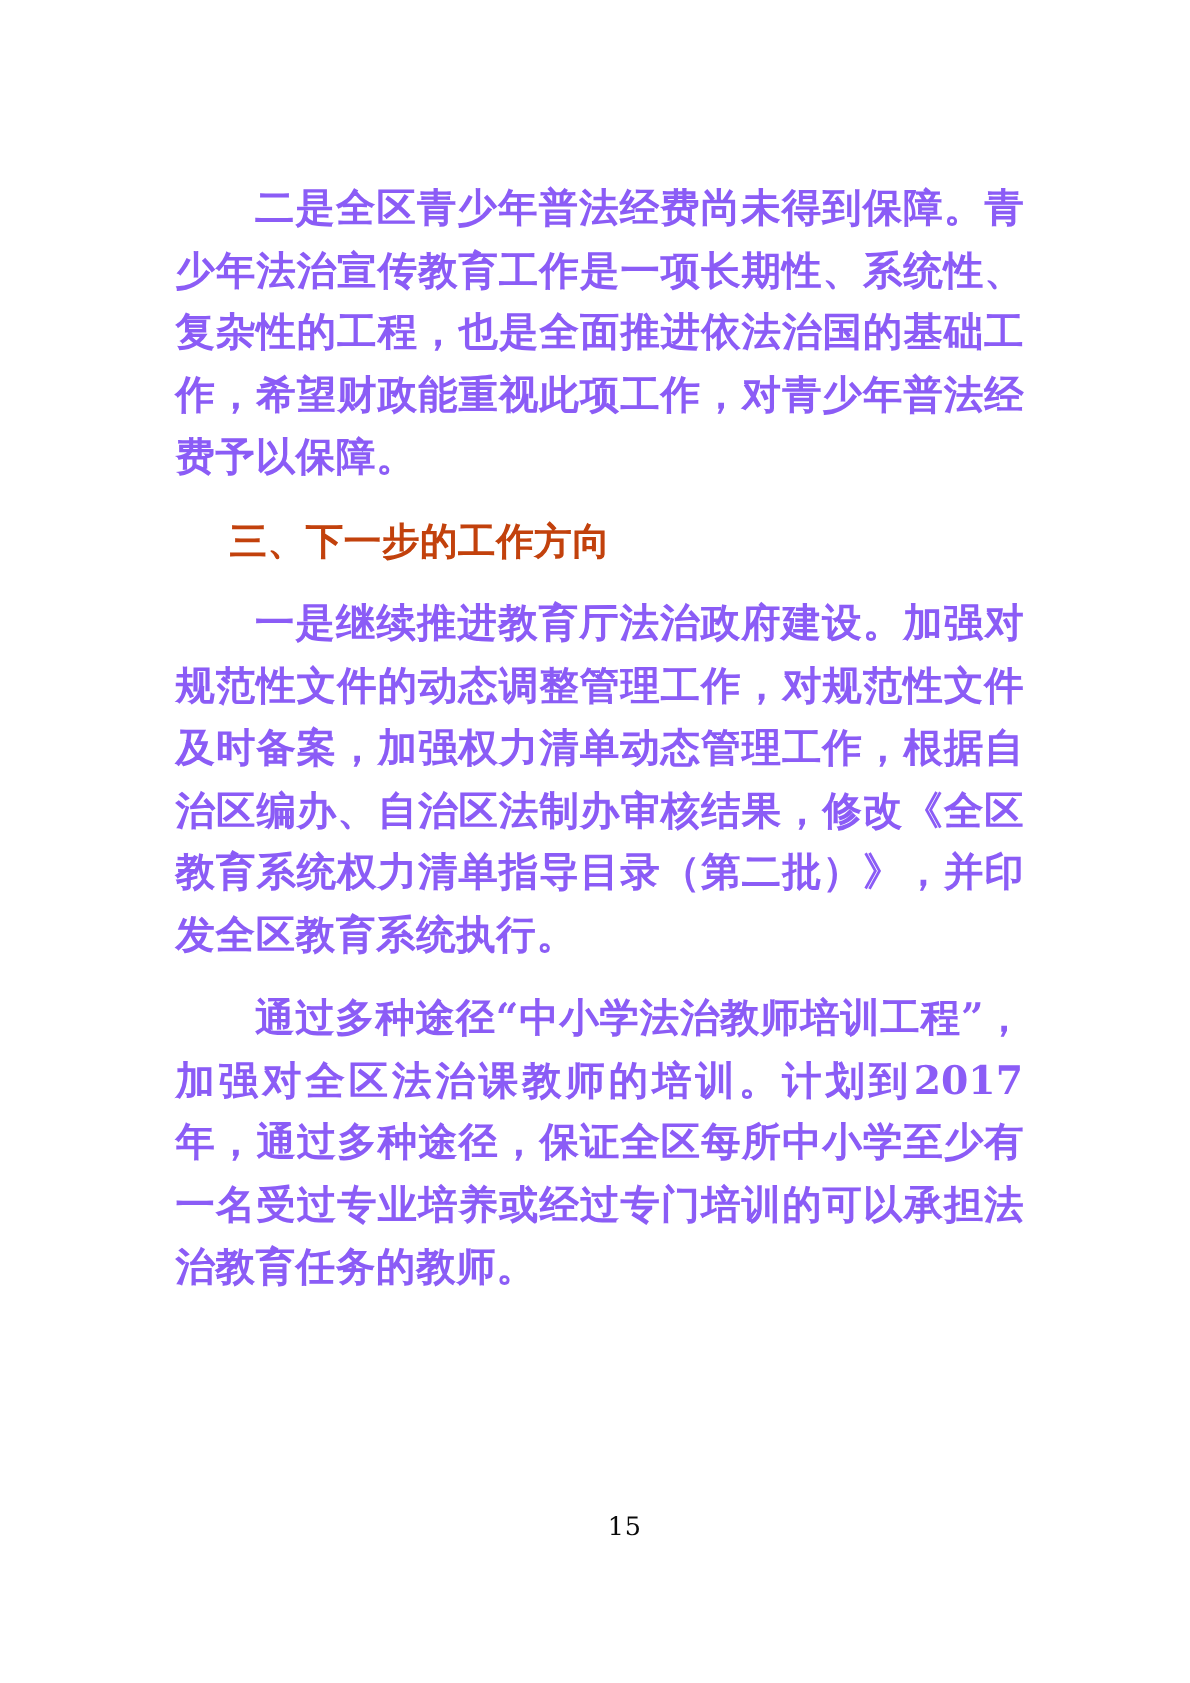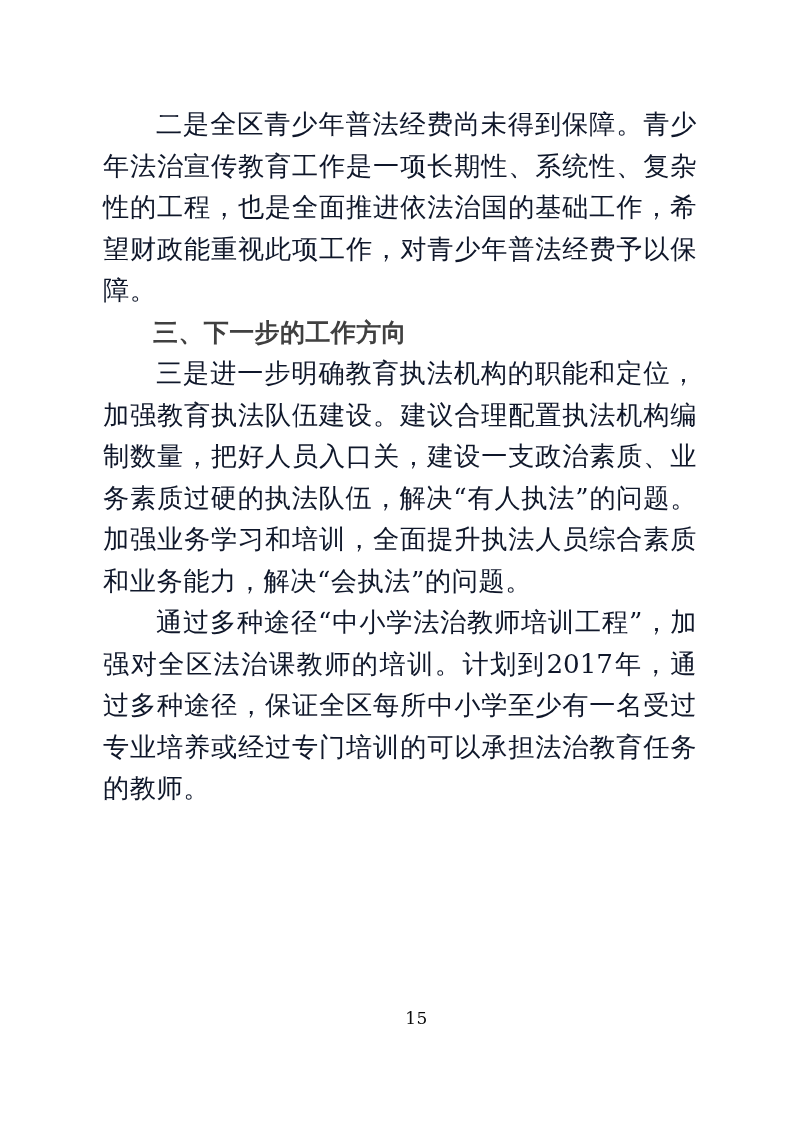--- a/index.html
+++ b/index.html
@@ -27,45 +27,45 @@
   }
 
   #text-block {
     position: absolute;
     left: 103px;
     top: 104px;
     width: 594px;
   }
 
   .para {
-    margin: 0;
+    margin: 14px;
     font-family: "DejaVu Serif", "Liberation Serif", serif;
     font-size: 26.2px;
     line-height: 41.5px;
     letter-spacing: 0.55px;
     text-align: justify;
     text-justify: inter-ideograph;
     text-indent: 53px;
-    color: #0f172a;
-    font-weight: 400;
+    color: #8b5cf6;
+    font-weight: 700;
   }
 
   .para + .para {
     margin-top: 0;
   }
 
   .heading {
     margin: 0;
     font-family: "DejaVu Sans", "Liberation Sans", sans-serif;
     font-size: 25px;
     line-height: 41.5px;
     letter-spacing: 0.4px;
     font-weight: 700;
     text-indent: 50px;
-    color: #404040;
+    color: #c2410c;
   }
 
   .latin-num {
     font-family: "DejaVu Serif", "Liberation Serif", serif;
     letter-spacing: 0;
     padding: 0 1px;
   }
 
   #page-number {
     position: absolute;
@@ -84,23 +84,23 @@
 <body>
 
 <div id="page">
 
   <div id="text-block">
 
     <p class="para">二是全区青少年普法经费尚未得到保障。青少年法治宣传教育工作是一项长期性、系统性、复杂性的工程，也是全面推进依法治国的基础工作，希望财政能重视此项工作，对青少年普法经费予以保障。</p>
 
     <p class="heading">三、下一步的工作方向</p>
 
+    <p class="para">一是继续推进教育厅法治政府建设。加强对规范性文件的动态调整管理工作，对规范性文件及时备案，加强权力清单动态管理工作，根据自治区编办、自治区法制办审核结果，修改《全区教育系统权力清单指导目录（第二批）》，并印发全区教育系统执行。</p>
 
 
-    <p class="para">三是进一步明确教育执法机构的职能和定位，加强教育执法队伍建设。建议合理配置执法机构编制数量，把好人员入口关，建设一支政治素质、业务素质过硬的执法队伍，解决“有人执法”的问题。加强业务学习和培训，全面提升执法人员综合素质和业务能力，解决“会执法”的问题。</p>
 
     <p class="para"><span>通过多种途径“中小学法治教师培训工程”，加强对全区法治课教师的培训。计划到</span><span class="latin-num">2017</span><span>年，通过多种途径，保证全区每所中小学至少有一名受过专业培养或经过专门培训的可以承担法治教育任务的教师。</span></p>
 
   </div>
 
   <div id="page-number">15</div>
 
 </div>
 
 </body></html>

